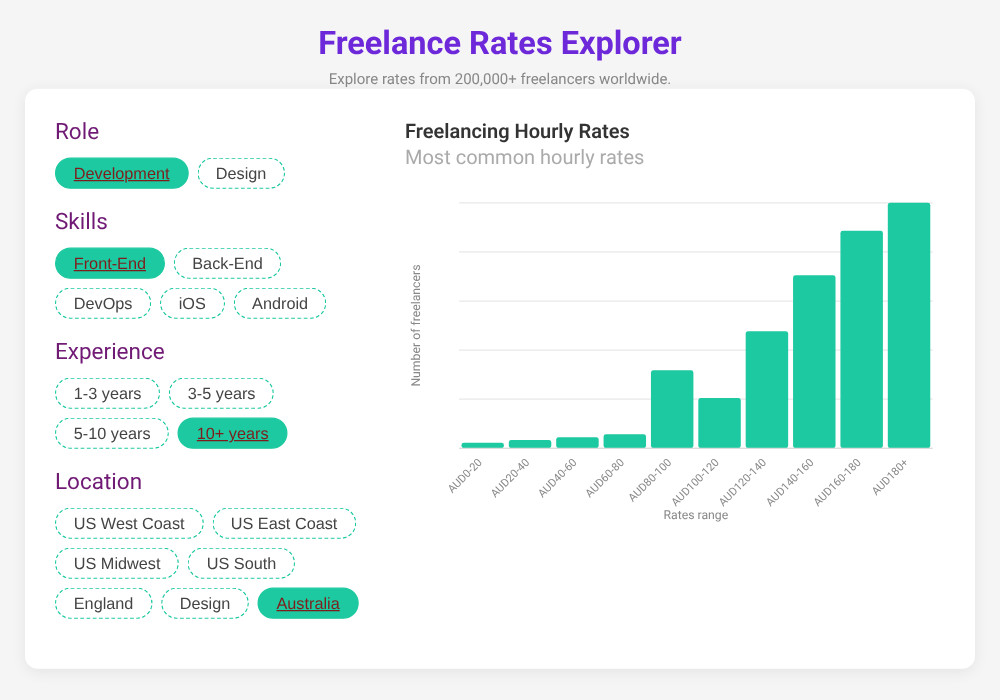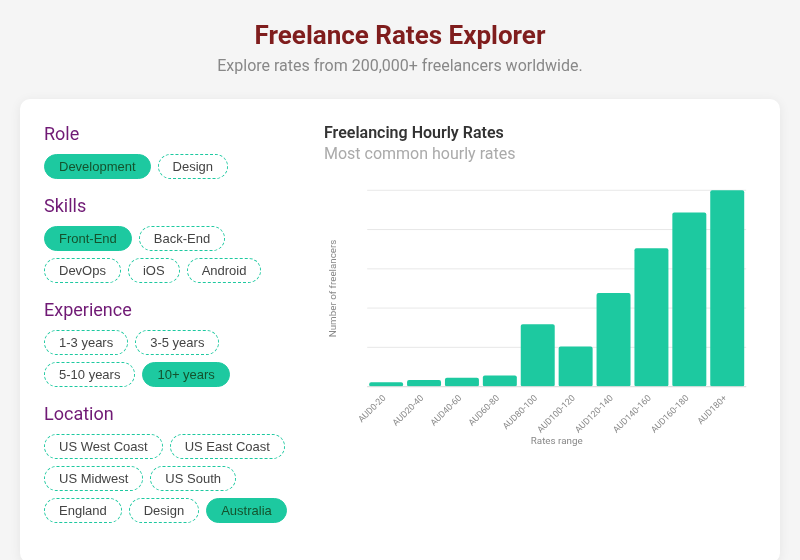--- a/index.html
+++ b/index.html
@@ -7,31 +7,31 @@
       font-family: -apple-system, BlinkMacSystemFont, 'Segoe UI', Roboto, sans-serif;
       background: #f5f5f5;
       display: flex;
       flex-direction: column;
       align-items: center;
       padding: 20px;
       min-height: 560px;
       width: 800px;
     }
     .page-title {
-      color: #7f1d1d;
+      color: #6d28d9;
       font-size: 26px;
       font-weight: 700;
       text-align: center;
       margin-bottom: 6px;
     }
     .page-subtitle {
       color: #888;
-      font-size: 16px;
+      font-size: 12px;
       text-align: left;
-      margin-bottom: 24px;
+      margin-bottom: 1px;
     }
     .card {
       background: #fff;
       border-radius: 10px;
       box-shadow: 0 2px 12px rgba(0,0,0,0.07);
       padding: 24px;
       display: flex;
       width: 760px;
       gap: 20px;
     }
@@ -58,22 +58,23 @@
       border-radius: 20px;
       padding: 4px 14px;
       font-size: 13px;
       color: #444;
       cursor: pointer;
       background: #fff;
       user-select: none;
     }
     .tag.active {
       background: #1dc9a0;
-      color: #14532d;
+      color: #7f1d1d;
       border-style: solid;
+      text-decoration: underline;
     }
     .tag.dashed {
       border-style: dashed;
     }
     .chart-area {
       flex: 1;
       display: flex;
       flex-direction: column;
       align-items: flex-start;
     }

